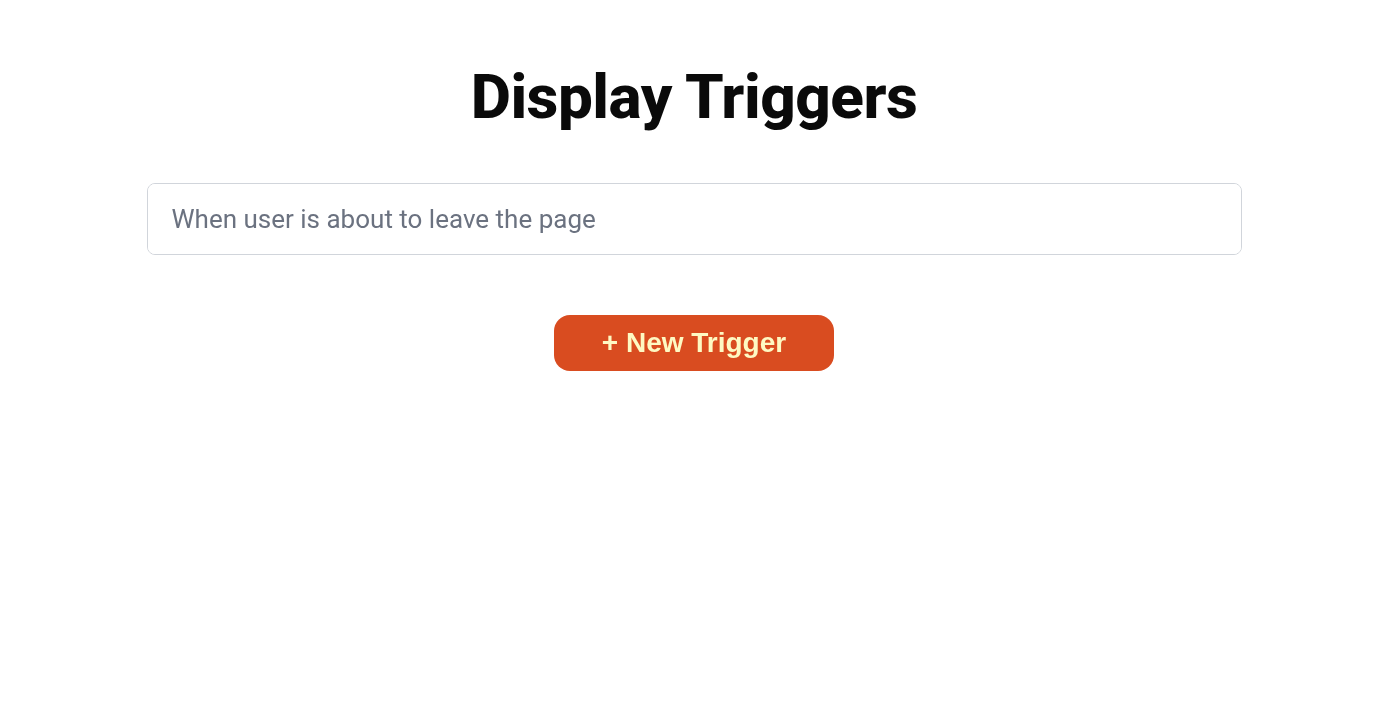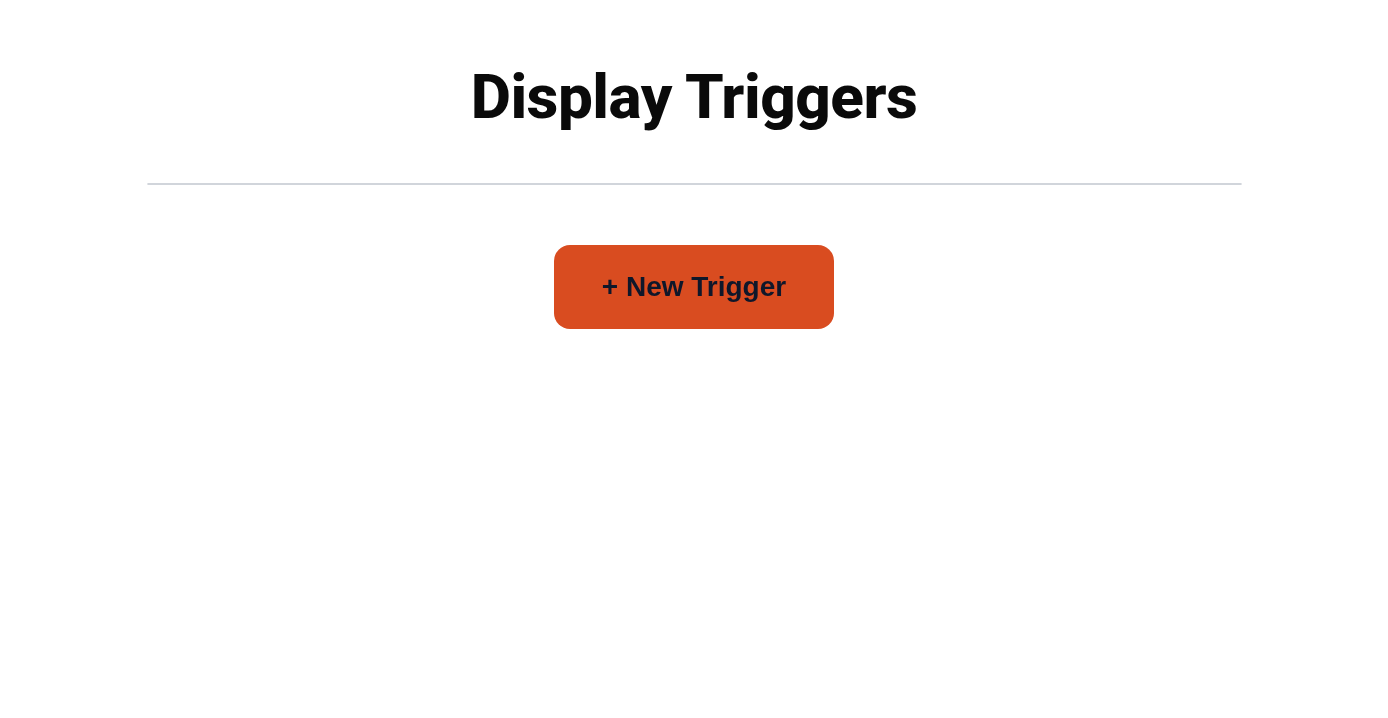--- a/index.html
+++ b/index.html
@@ -75,36 +75,37 @@
       color: #6b7280;
       background: #ffffff;
       flex: 1;
     }
     
     .new-trigger-btn {
       display: inline-flex;
       align-items: center;
       justify-content: center;
       gap: 8px;
-      padding: 26px 48px;
+      padding: 12px 48px;
       background: #d94c20;
-      color: #0f172a;
+      color: #fef9c3;
       font-size: 28px;
       font-weight: 700;
       border: none;
       border-radius: 16px;
       cursor: pointer;
       transition: background 0.15s;
     }
   </style>
 </head>
 <body>
 
 <div class="card">
   <h1 class="page-title">Display Triggers</h1>
 
   <div class="trigger-row">
+    <div class="trigger-desc">When user is about to leave the page</div>
   </div>
 
   <button class="new-trigger-btn">
     <span>+ New Trigger</span>
   </button>
 </div>
 
 </body></html>

